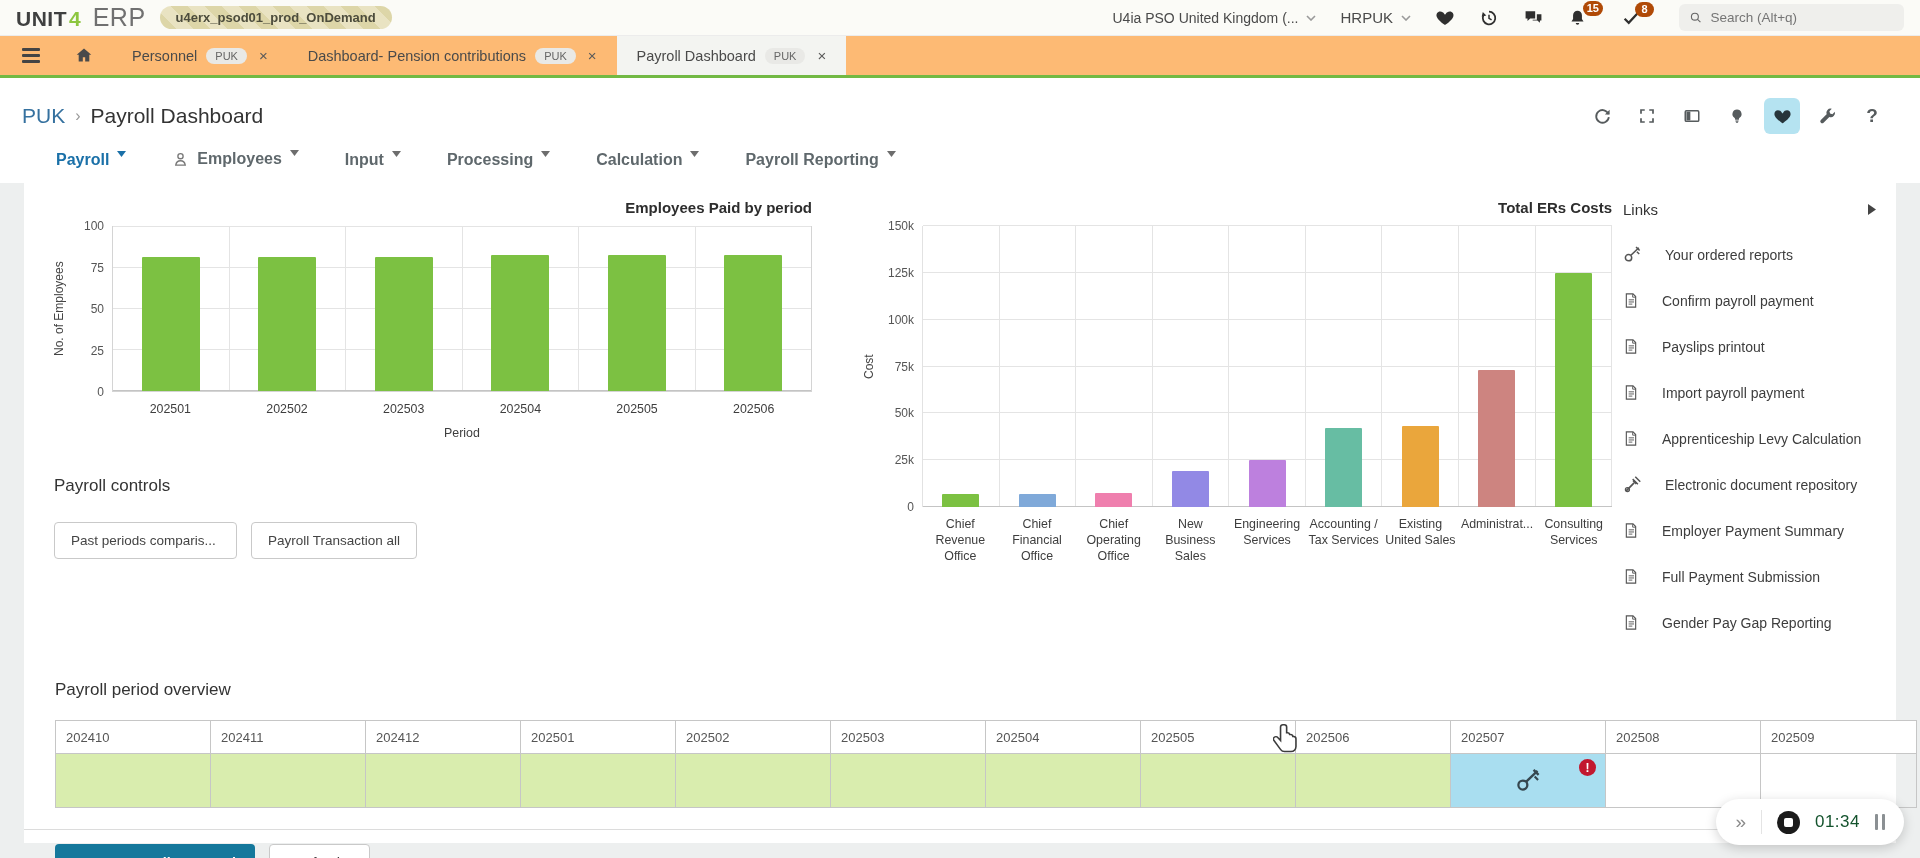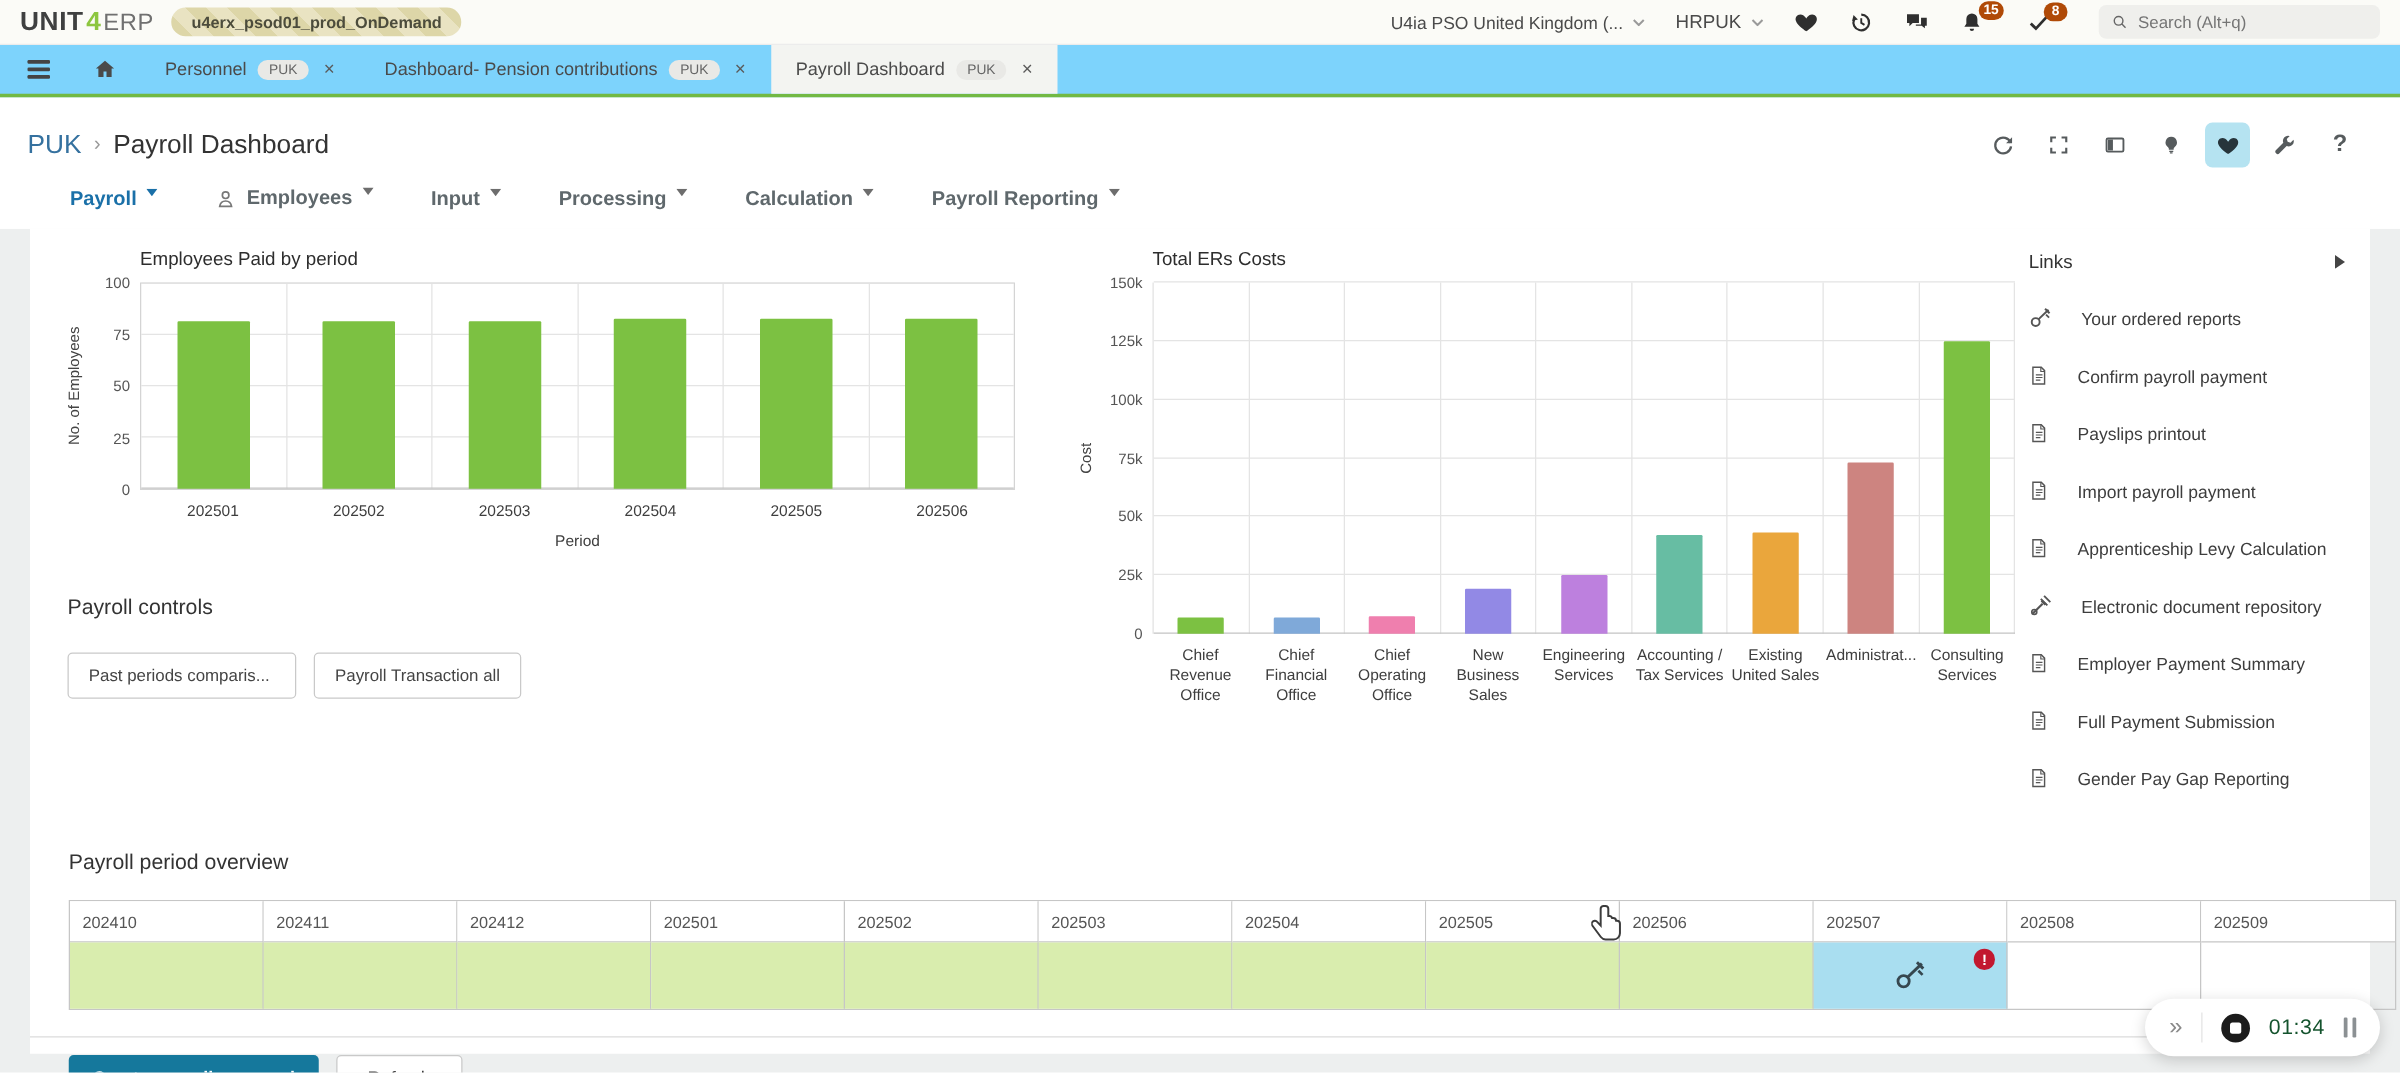--- a/index.html
+++ b/index.html
@@ -5,34 +5,34 @@
   *{box-sizing:border-box;margin:0;padding:0}
   html,body{width:1920px;height:858px}
   body{font-family:"Liberation Sans",sans-serif;background:#edefef;position:relative;overflow:hidden;color:#3c3c3c}
   svg{display:block}
 
   
   .topbar{height:36px;background:#fbfbf7;border-bottom:1px solid #ececec;display:flex;align-items:center;padding:0 16px}
   .brand{display:flex;align-items:baseline;gap:2px}
   .brand .u{font-size:21px;font-weight:bold;letter-spacing:.5px;color:#3f4040}
   .brand .four{font-size:21px;font-weight:bold;color:#8dc63f}
-  .brand .erp{font-size:19px;color:#707070;margin-left:0;letter-spacing:.5px}
+  .brand .erp{font-size:25px;color:#707070;margin-left:10px;letter-spacing:.5px}
   .env-badge{margin-left:14px;padding:4px 16px;border-radius:13px;font-size:13px;font-weight:bold;color:#4c4c3c;
     background:repeating-linear-gradient(45deg,#ddd6a8 0 12px,#e9e3c2 12px 24px)}
   .topbar-right{margin-left:auto;display:flex;align-items:center;gap:24px}
   .tb-select{display:flex;align-items:center;gap:8px;font-size:14px;color:#4a4a4a;cursor:pointer}
   .tb-iconbtn{position:relative;color:#303030;cursor:pointer;display:flex;align-items:center}
   .tb-badge{position:absolute;top:-7px;right:-16px;background:var(--notification-badge);color:#fff;font-size:11px;font-weight:bold;
     min-width:19px;height:15px;border-radius:8px;display:flex;align-items:center;justify-content:center;padding:0 4px}
   .tb-badge.round{right:-13px}
   .searchbox{display:flex;align-items:center;gap:8px;background:#efefec;border-radius:6px;height:27px;width:225px;padding:0 10px;margin-left:6px}
   .searchbox input{border:none;outline:none;background:transparent;font-size:13.5px;color:#555;width:100%;font-family:"Liberation Sans",sans-serif}
 
   
-  .tabbar{height:42px;background:#7dd3fc;border-bottom:3px solid var(--accent-green);display:flex;align-items:center;padding:0 12px}
+  .tabbar{height:42px;background:#fdba74;border-bottom:3px solid var(--accent-green);display:flex;align-items:center;padding:0 12px}
   .hamburger{width:18px;display:flex;flex-direction:column;gap:3.5px;margin:0 16px 0 10px;cursor:pointer}
   .hamburger span{height:2.6px;background:#444;border-radius:1px}
   .home-btn{margin:0 18px;cursor:pointer}
   .tab{display:flex;align-items:center;gap:9px;height:39px;padding:0 20px;font-size:14.5px;color:#4a4a4a;cursor:pointer}
   .tab.active{background:#f3f4f1}
   .puk-pill{background:#e9e9e6;border-radius:9px;padding:2px 9px;font-size:11px;color:#666}
   .tab-close{color:#5a5a5a;font-size:15px;margin-left:3px;cursor:pointer}
 
   
   .chrome{background:#fff}
@@ -53,21 +53,21 @@
   
   .card{margin:0 24px;background:#fff;height:660px;position:relative}
   .charts-row{display:flex;padding:16px 0 0 26px}
   .col-left{width:770px}
   .col-mid{width:755px;margin-left:40px}
   .col-right{flex:1;min-width:0;padding:0 14px 0 8px}
 
   
   .chart{--ph:166px;--pw:700px}
   .chart.c2{--ph:281px;--pw:690px}
-  .chart-title{margin-left:62px;width:var(--pw);text-align:left;font-size:15px;font-weight:normal;color:#2d2d2d}
+  .chart-title{margin-left:62px;width:var(--pw);text-align:right;font-size:15px;font-weight:bold;color:#2d2d2d}
   .chart-body{display:flex;margin-top:10px}
   .ylabel{height:var(--ph);width:18px;writing-mode:vertical-rl;transform:rotate(180deg);display:flex;align-items:center;justify-content:center;font-size:12px;color:#444}
   .yaxis{height:var(--ph);width:44px;position:relative}
   .ytick{position:absolute;right:8px;transform:translateY(50%);font-size:12px;color:#555}
   .plot-col{display:flex;flex-direction:column}
   .plot{position:relative;width:var(--pw);height:var(--ph);display:flex;align-items:flex-end}
   .c1 .plot{border:1px solid #d4d4d4}
   .c2 .plot{border-left:1px solid #e2e2e2}
   .gridline{position:absolute;left:0;right:0;border-top:1px solid #e4e4e4;z-index:1}
   .gridline.axis{border-top-color:#c4c4c4}

